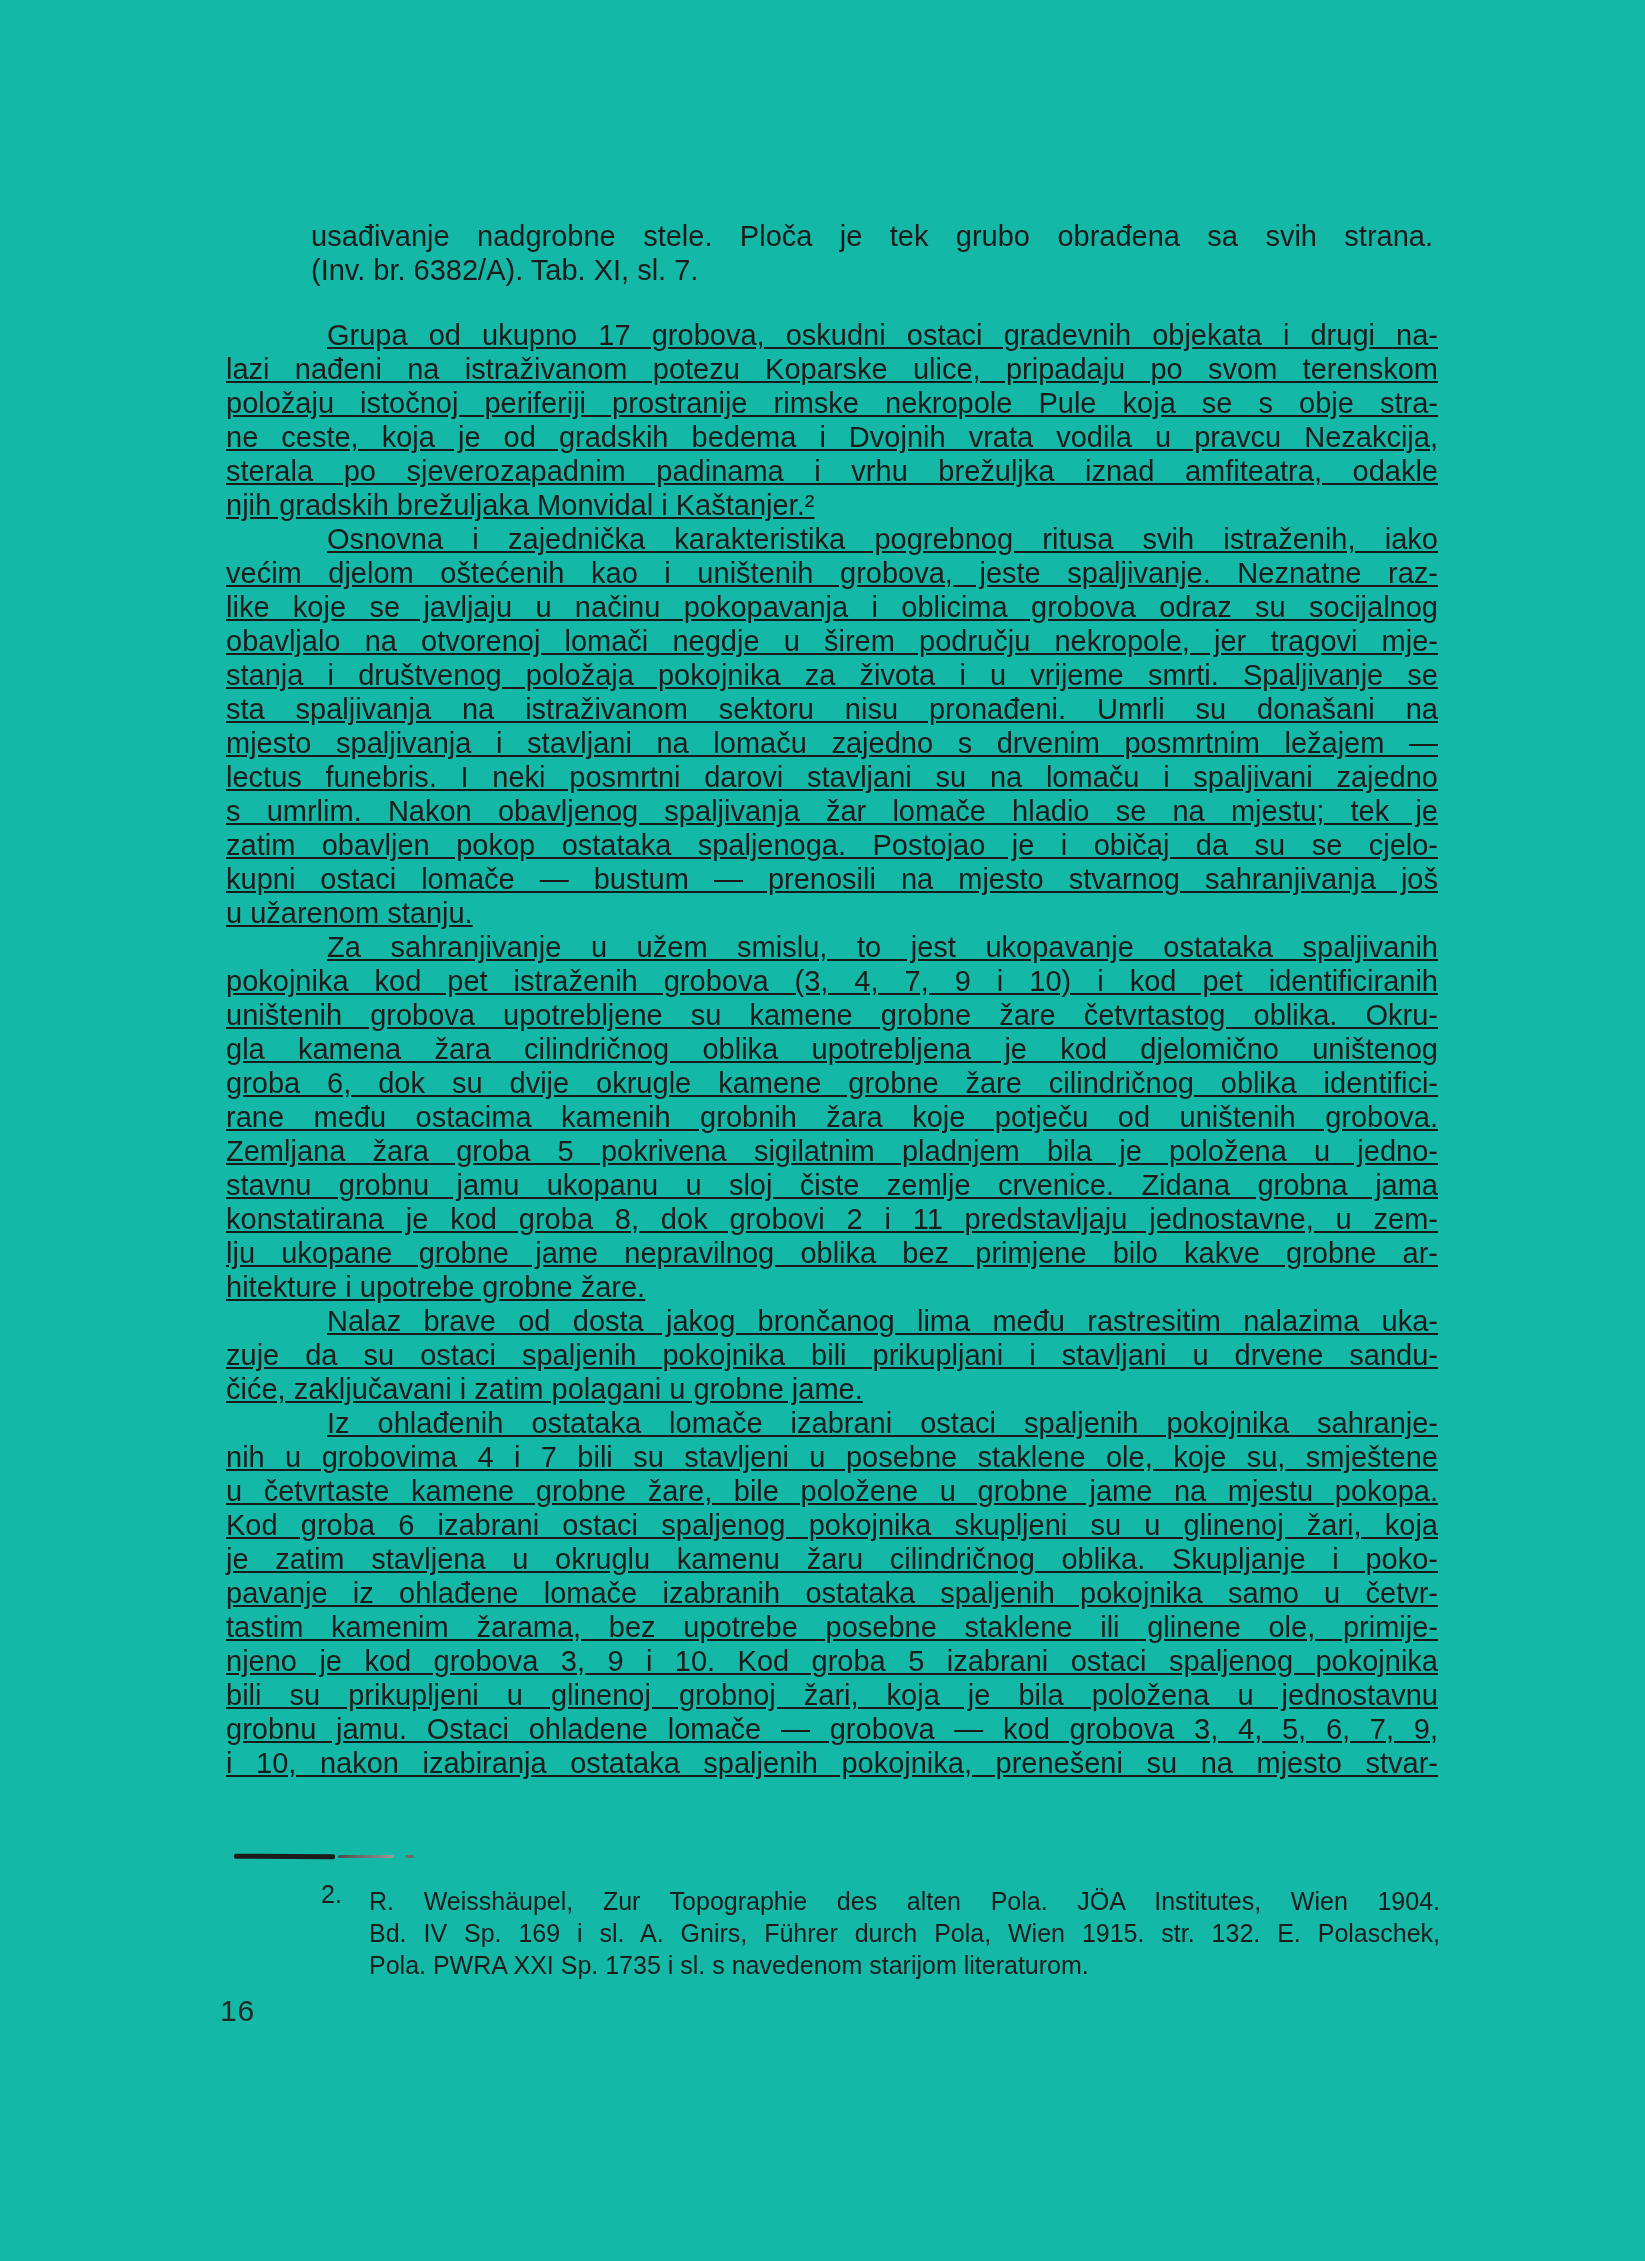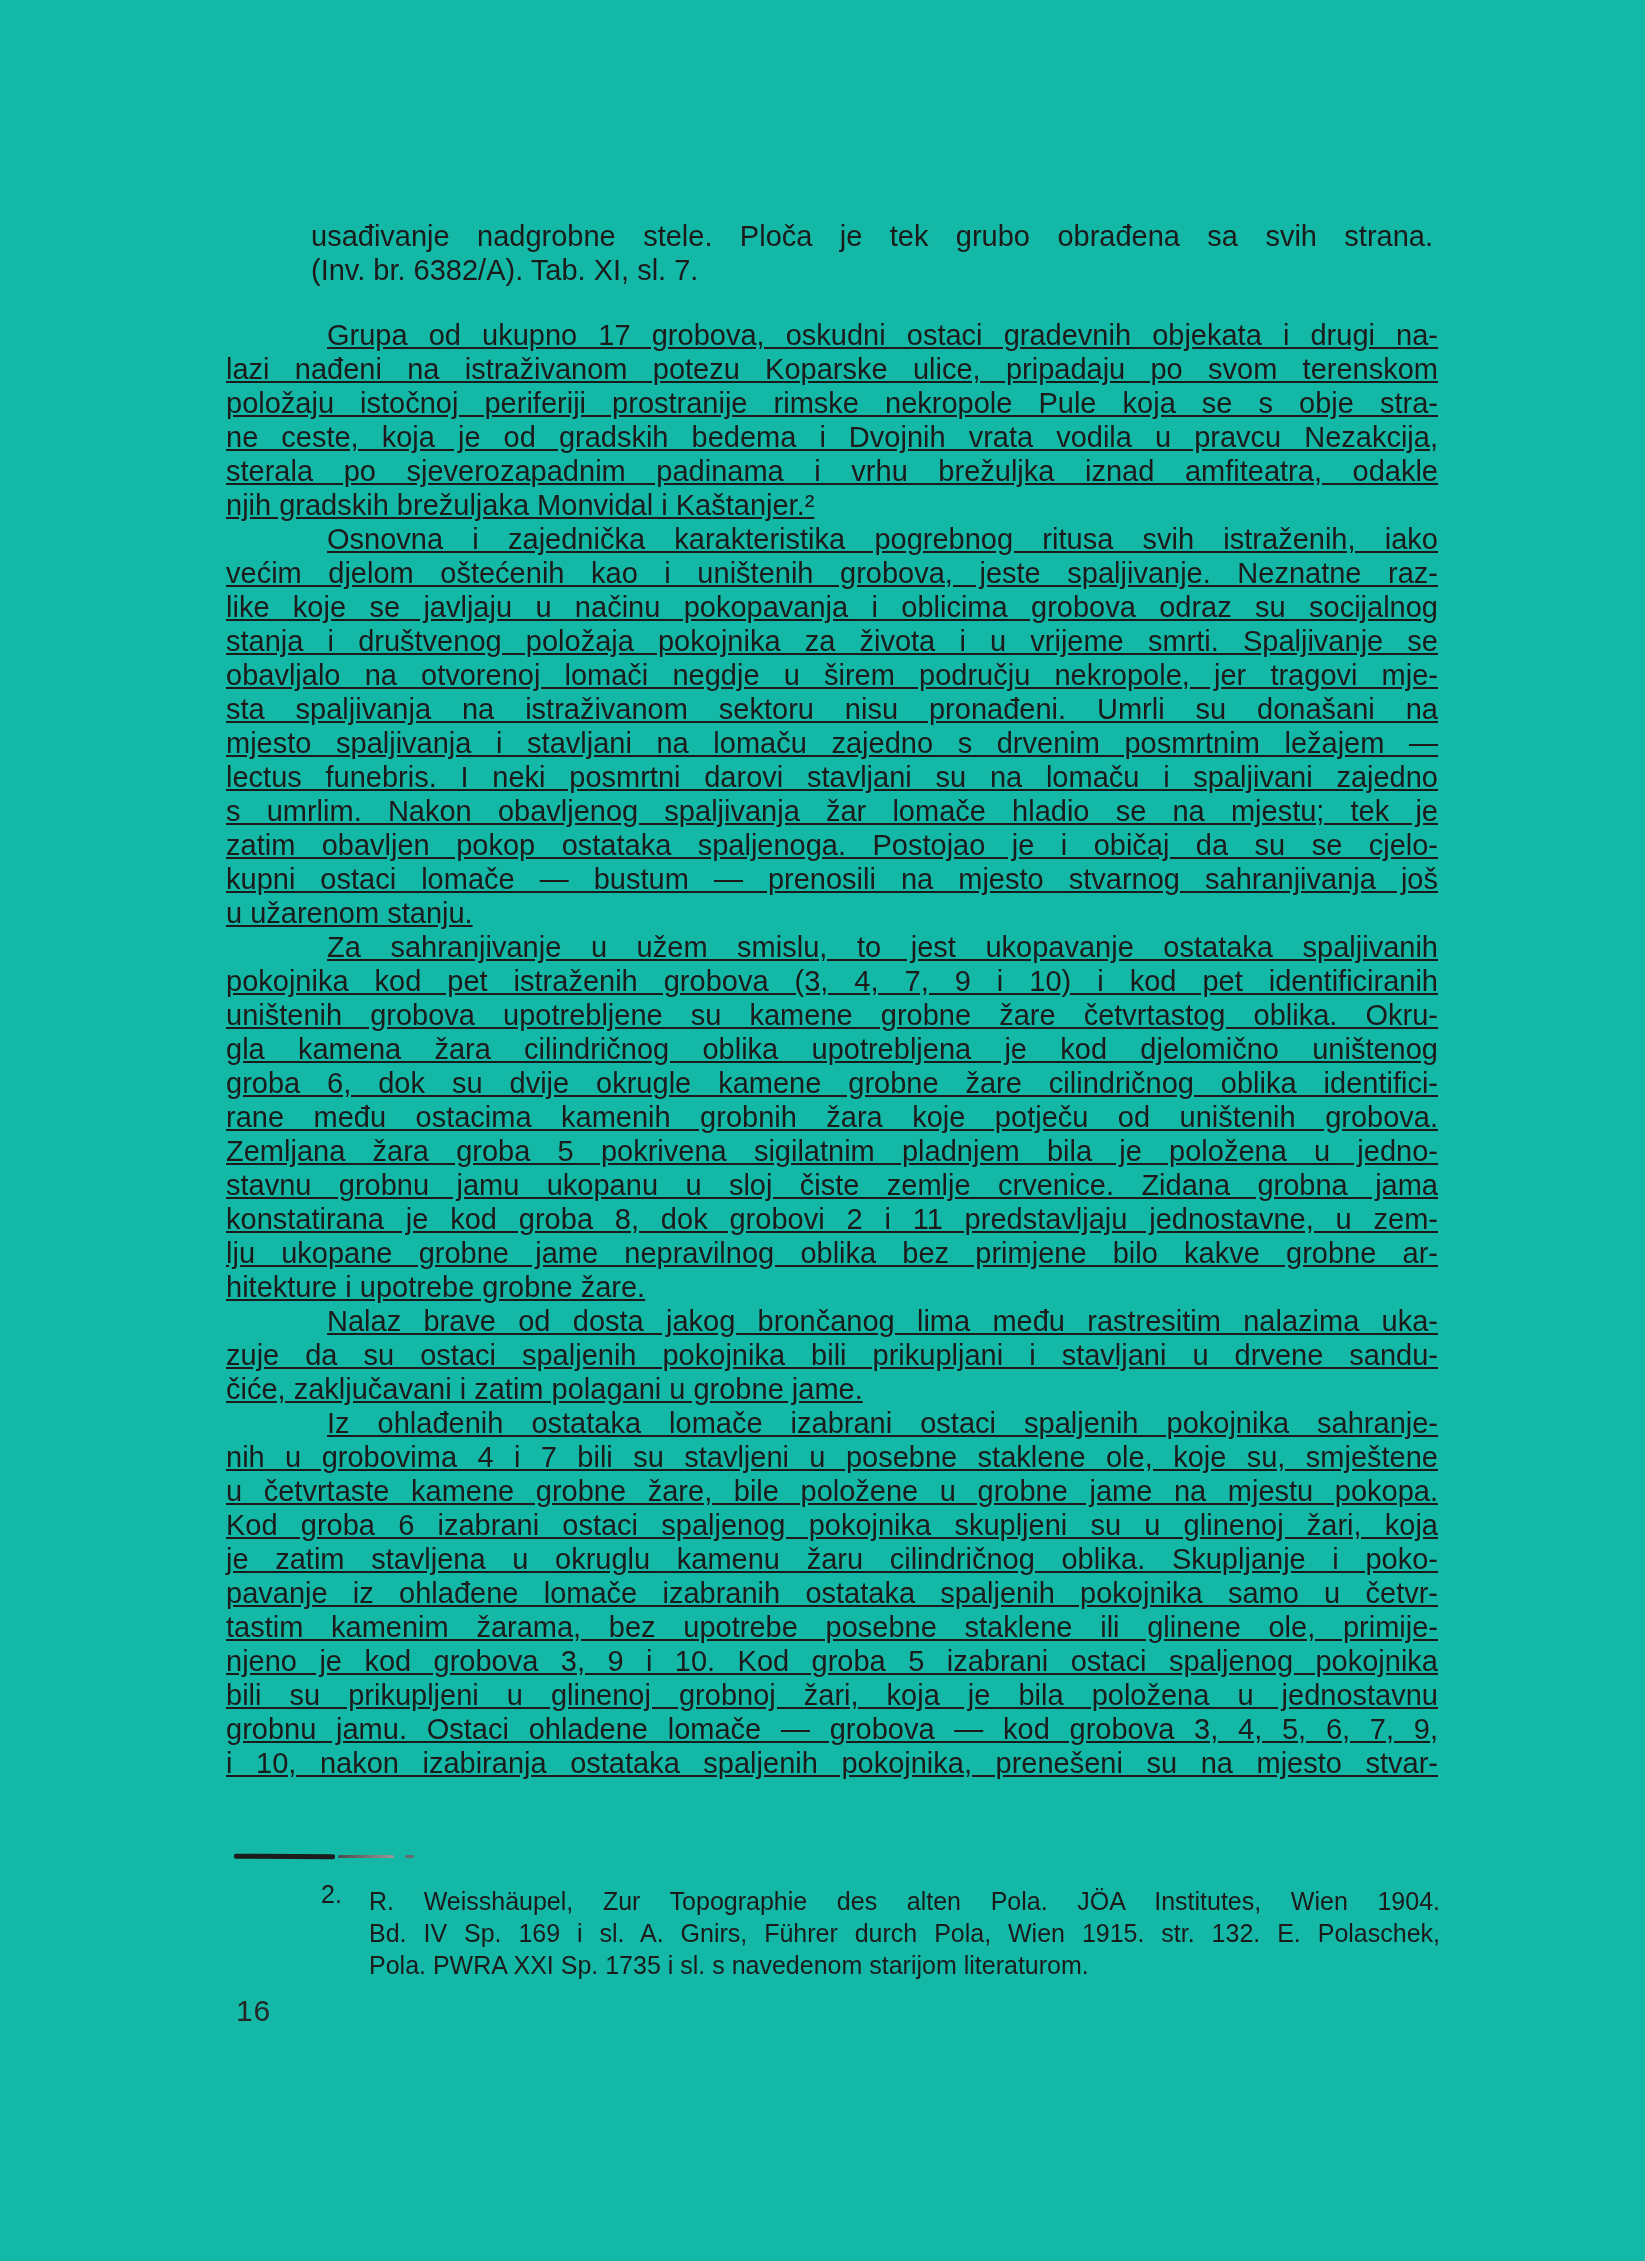--- a/index.html
+++ b/index.html
@@ -28,21 +28,21 @@
   .fnrule .seg2{position:absolute;left:322px;top:0.9px;width:56px;height:2.7px;background:linear-gradient(90deg,#4a4a4a,#9a9a9a);border-radius:1.8px;}
   .fnrule .seg3{position:absolute;left:389px;top:0.9px;width:9px;height:2.7px;background:#6b6b6b;border-radius:1.8px;}
   .footnote{
     position:absolute;left:321px;top:1878px;width:1119px;
     font-size:25px;line-height:32px;display:flex;
   }
   .fn-num{flex:none;width:48px;}
   .fn-text{flex:none;width:1071px;margin-top:7px;}
   .pagenum{
     position:absolute;left:220px;top:1994px;
-    font-size:30px;letter-spacing:0.9px;color:#262626;margin-left:16px;
+    font-size:30px;letter-spacing:0.9px;color:#262626;
   }
 </style>
 </head>
 <body>
 
 <div class="page">
 
   <div class="catalog">
       <div class="line j">usađivanje nadgrobne stele. Ploča je tek grubo obrađena sa svih strana.</div>
       <div class="line">(Inv. br. 6382/A). Tab. XI, sl. 7.</div>
@@ -54,22 +54,22 @@
         <div class="line j">lazi nađeni na istraživanom potezu Koparske ulice, pripadaju po svom terenskom</div>
         <div class="line j">položaju istočnoj periferiji prostranije rimske nekropole Pule koja se s obje stra-</div>
         <div class="line j">ne ceste, koja je od gradskih bedema i Dvojnih vrata vodila u pravcu Nezakcija,</div>
         <div class="line j">sterala po sjeverozapadnim padinama i vrhu brežuljka iznad amfiteatra, odakle</div>
         <div class="line">njih gradskih brežuljaka Monvidal i Kaštanjer.²</div>
       </div>
       <div class="para">
         <div class="line j indent">Osnovna i zajednička karakteristika pogrebnog ritusa svih istraženih, iako</div>
         <div class="line j">većim djelom oštećenih kao i uništenih grobova, jeste spaljivanje. Neznatne raz-</div>
         <div class="line j">like koje se javljaju u načinu pokopavanja i oblicima grobova odraz su socijalnog</div>
+        <div class="line j">obavljalo na otvorenoj lomači negdje u širem području nekropole, jer tragovi mje-</div>
         <div class="line j">stanja i društvenog položaja pokojnika za života i u vrijeme smrti. Spaljivanje se</div>
-        <div class="line j">obavljalo na otvorenoj lomači negdje u širem području nekropole, jer tragovi mje-</div>
         <div class="line j">sta spaljivanja na istraživanom sektoru nisu pronađeni. Umrli su donašani na</div>
         <div class="line j">mjesto spaljivanja i stavljani na lomaču zajedno s drvenim posmrtnim ležajem —</div>
         <div class="line j">lectus funebris. I neki posmrtni darovi stavljani su na lomaču i spaljivani zajedno</div>
         <div class="line j">s umrlim. Nakon obavljenog spaljivanja žar lomače hladio se na mjestu; tek je</div>
         <div class="line j">zatim obavljen pokop ostataka spaljenoga. Postojao je i običaj da su se cjelo-</div>
         <div class="line j">kupni ostaci lomače — bustum — prenosili na mjesto stvarnog sahranjivanja još</div>
         <div class="line">u užarenom stanju.</div>
       </div>
       <div class="para">
         <div class="line j indent">Za sahranjivanje u užem smislu, to jest ukopavanje ostataka spaljivanih</div>

